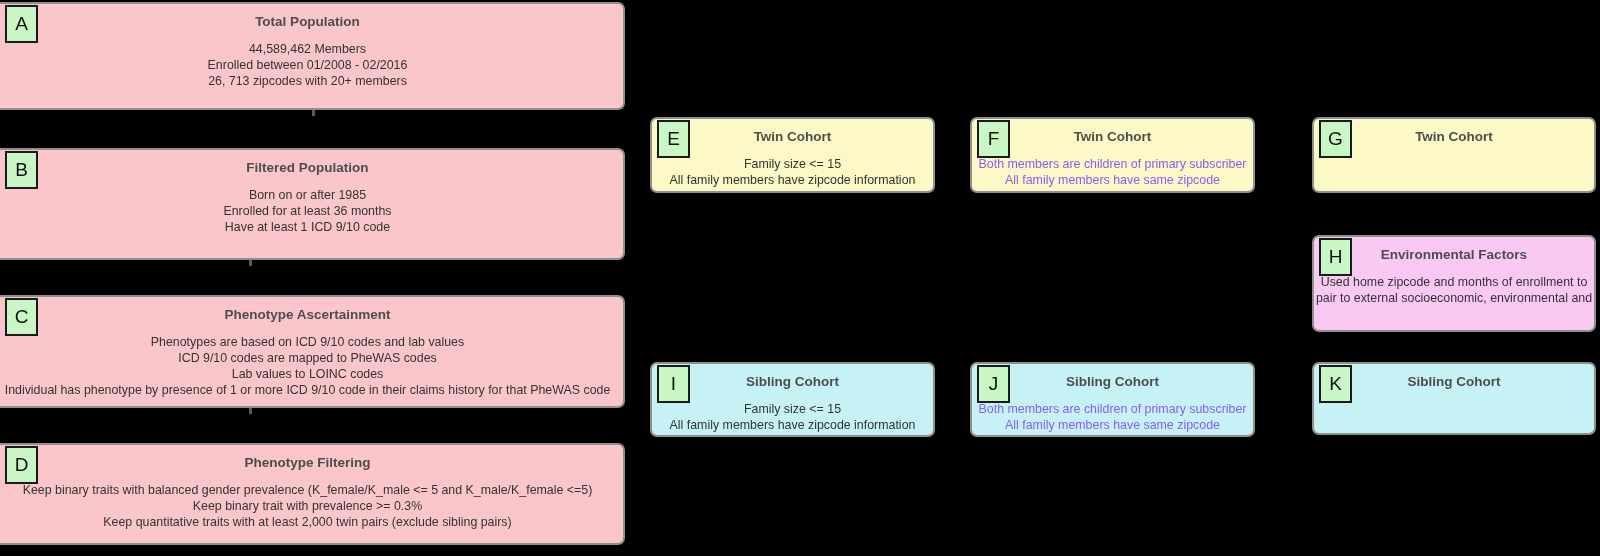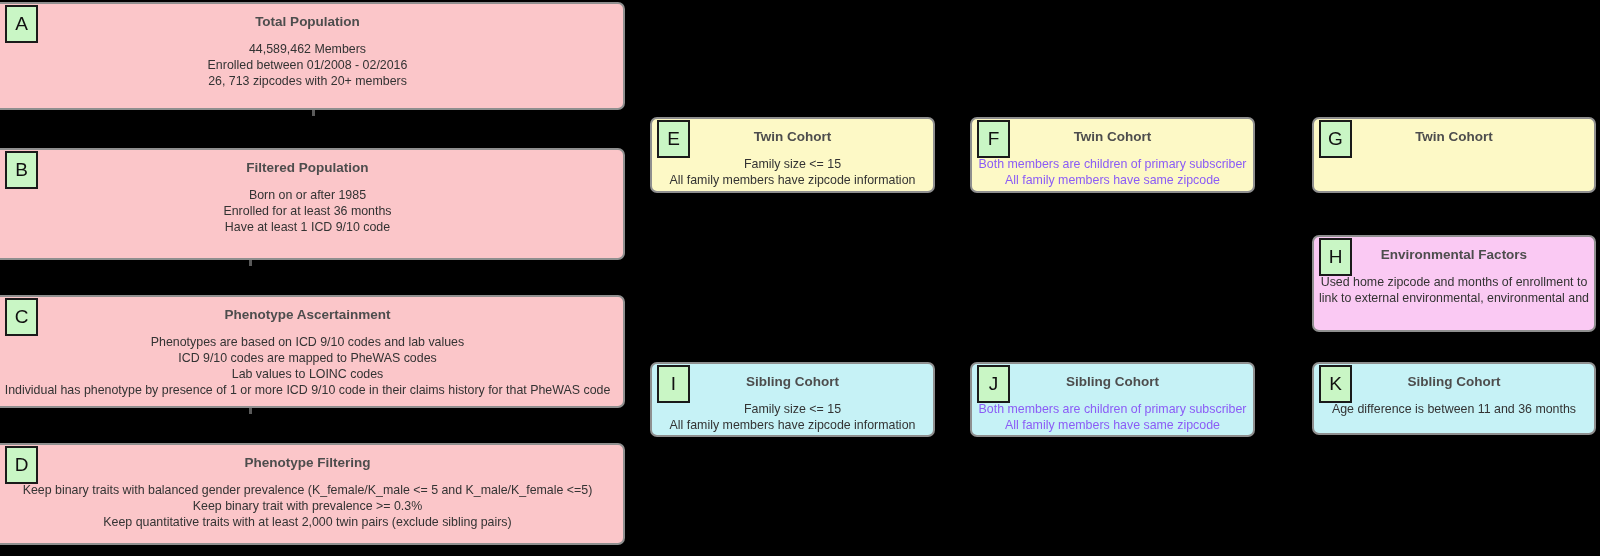--- a/index.html
+++ b/index.html
@@ -118,21 +118,21 @@
 <div class="node yellow box-g">
   <div class="badge">G</div>
   <div class="title">Twin Cohort</div>
 </div>
 
 <div class="node magenta box-h">
   <div class="badge">H</div>
   <div class="title">Environmental Factors</div>
   <div class="body">
     <div>Used home zipcode and months of enrollment to</div>
-    <div>link to external environmental, environmental and</div>
+    <div>pair to external socioeconomic, environmental and</div>
   </div>
 </div>
 
 <div class="node cyan box-i">
   <div class="badge">I</div>
   <div class="title">Sibling Cohort</div>
   <div class="body">
     <div>Family size &lt;= 15</div>
     <div>All family members have zipcode information</div>
   </div>
@@ -144,19 +144,18 @@
   <div class="body muted">
     <div>Both members are children of primary subscriber</div>
     <div>All family members have same zipcode</div>
   </div>
 </div>
 
 <div class="node cyan box-k">
   <div class="badge">K</div>
   <div class="title">Sibling Cohort</div>
   <div class="body">
-    <div>Age difference is between 11 and 36 months</div>
   </div>
 </div>
 
 <div class="stub stub-a"></div>
 <div class="stub stub-b"></div>
 <div class="stub stub-c"></div>
 
 </body></html>

